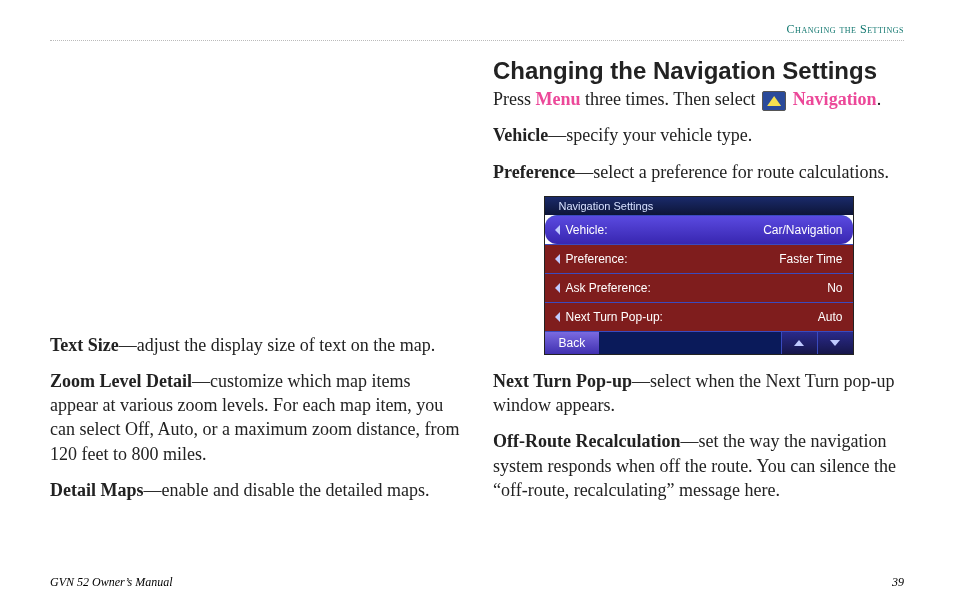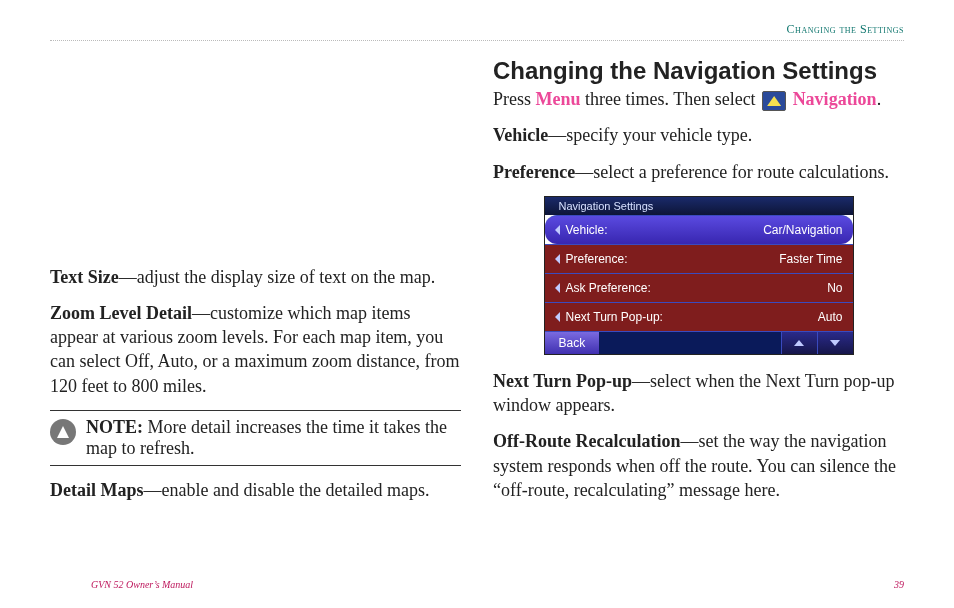--- a/index.html
+++ b/index.html
@@ -136,49 +136,38 @@
     .tri-down {
       width:0;height:0;border-left:5px solid transparent;border-right:5px solid transparent;border-top:6px solid #c0caff;
     }
     .footer {
       position: absolute;
       bottom: 18px;
       left: 50px; right: 50px;
       display: flex;
       justify-content: space-between;
       font-style: italic;
-      color: #be185d;
-      font-size: 10px;
-      margin-left: 41px;
+      color: #000000;
+      font-size: 12px;
     }
   </style>
 </head>
 <body>
 
 <div class="header-label">Changing the Settings</div>
 <div class="dotted-rule"></div>
 
 <div class="columns">
   <div class="col">
     <p class="para">
       <span class="bold">Text Size</span><span>—adjust the display size of text on the map.</span>
     </p>
     <p class="para">
       <span class="bold">Zoom Level Detail</span><span>—customize which map items appear at various zoom levels. For each map item, you can select Off, Auto, or a maximum zoom distance, from 120 feet to 800 miles.</span>
     </p>
-    <div class="note-row">
-      <div class="note-icon">
-        <svg viewBox="0 0 16 16">
-            <polygon points="8,2 14,14 2,14" fill="#fff"></polygon>
-          </svg>
-      </div>
-      <div>
-        <span class="bold">NOTE:</span><span> More detail increases the time it takes the map to refresh.</span>
-      </div>
-    </div>
     <p class="para">
       <span class="bold">Detail Maps</span><span>—enable and disable the detailed maps.</span>
     </p>
   </div>
 
   <div class="col">
     <h2 class="section-heading">Changing the Navigation Settings</h2>
     <p class="para">
       <span>Press </span><span class="bold blue">Menu</span><span> three times. Then select </span><span class="nav-icon">
           <span class="nav-icon-inner"></span>

